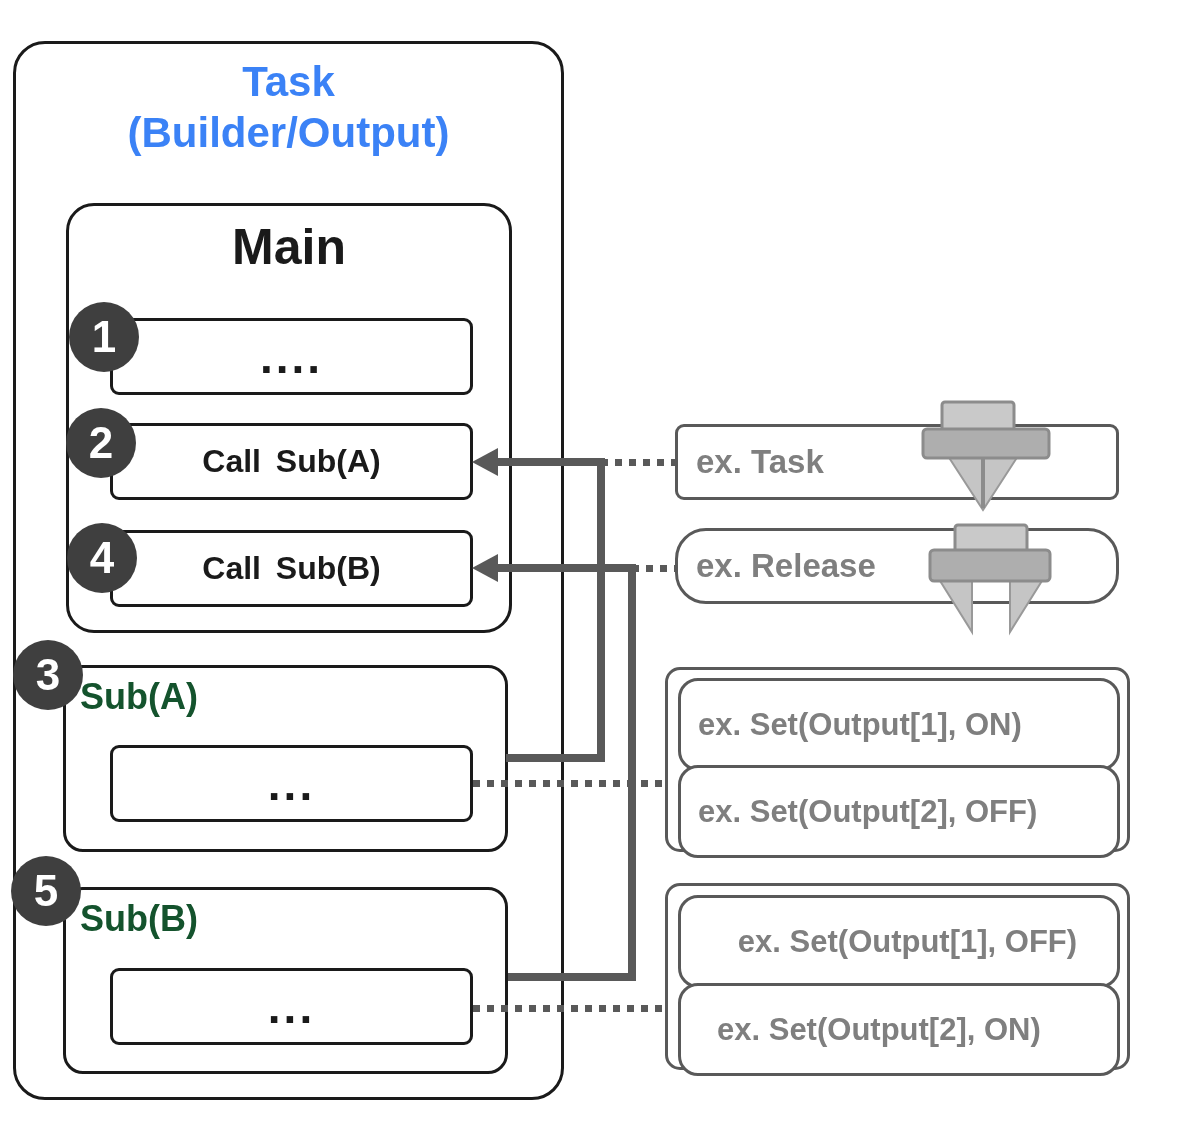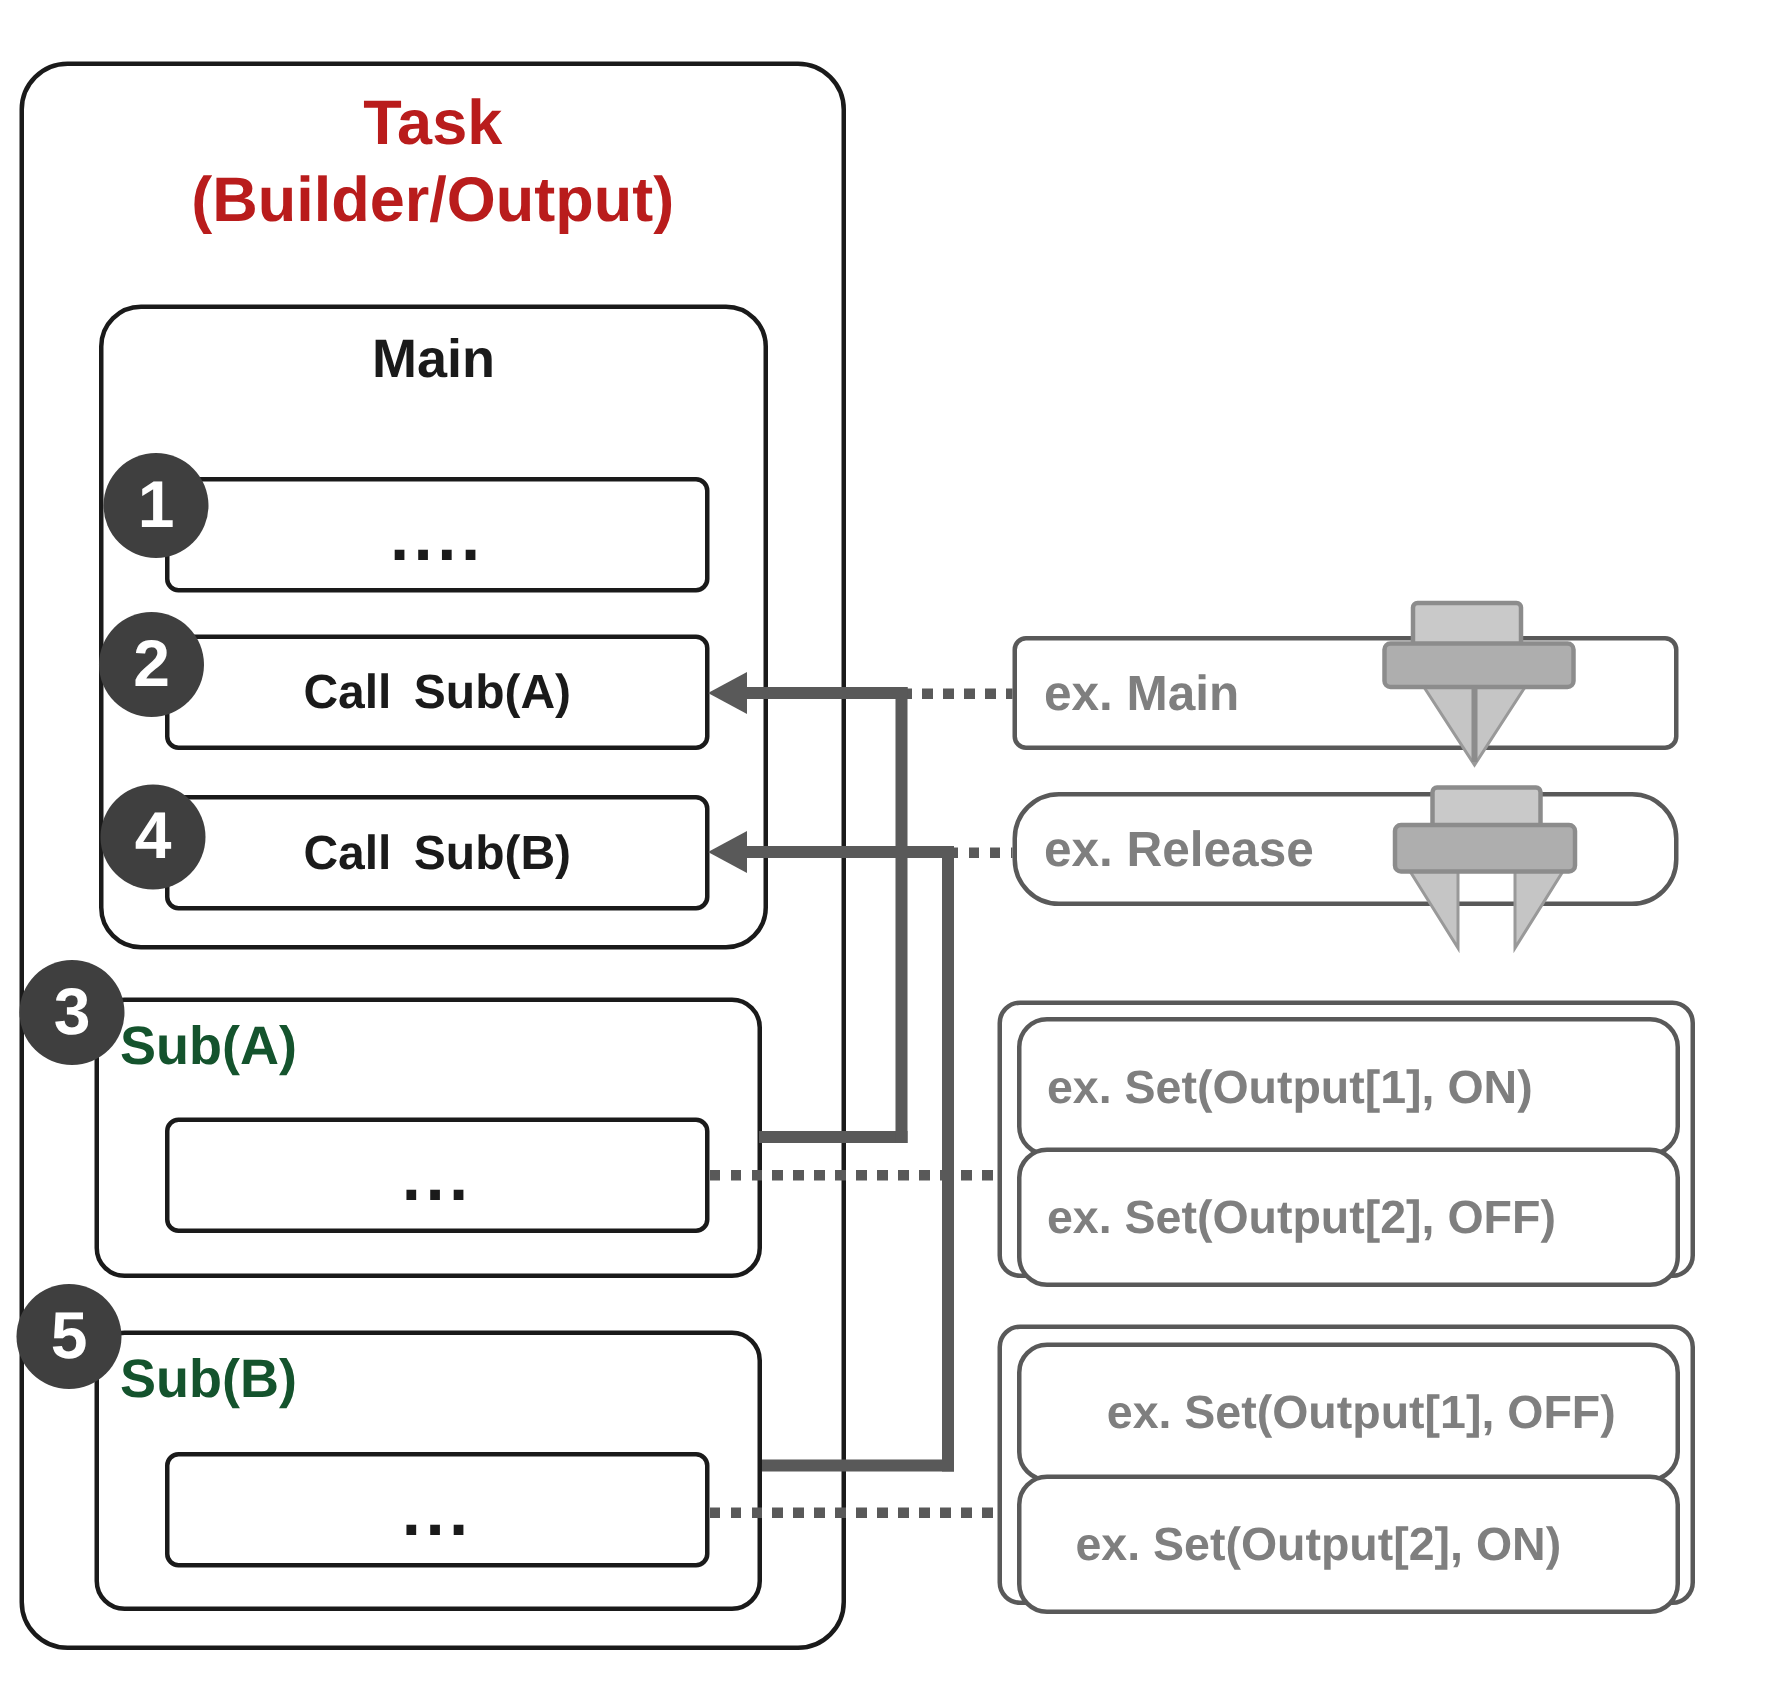--- a/index.html
+++ b/index.html
@@ -4,24 +4,24 @@
 <style>
   html,body{margin:0;padding:0;background:#ffffff;}
   .canvas{
     position:relative;width:1185px;height:1126px;background:#ffffff;overflow:hidden;
     font-family:"Liberation Sans", sans-serif;font-weight:bold;
   }
   .abs{position:absolute;box-sizing:border-box;}
   
   .blackbox{border:3px solid #1a1a1a;background:#ffffff;}
   .task-box{left:13px;top:41px;width:551px;height:1059px;border-radius:32px;z-index:1;}
-  .task-title{left:13px;top:56px;width:551px;text-align:center;color:#b91c1c;
+  .task-title{left:13px;top:56px;width:551px;text-align:center;color:#3b82f6;
     font-size:42px;line-height:1.22;z-index:2;}
   .main-box{left:66px;top:203px;width:446px;height:430px;border-radius:28px;z-index:1;}
-  .main-title{left:66px;top:218px;width:446px;text-align:center;color:#1a1a1a;font-size:36px;z-index:2;}
+  .main-title{left:66px;top:218px;width:446px;text-align:center;color:#1a1a1a;font-size:50px;z-index:2;}
   .item{left:110px;width:363px;height:77px;border-radius:9px;z-index:2;
     display:flex;align-items:center;justify-content:center;color:#1a1a1a;font-size:32px;word-spacing:6px;}
   .item.dots{font-size:46px;letter-spacing:3px;}
   .sub-box{left:63px;width:445px;height:187px;border-radius:20px;z-index:1;}
   .sub-title{color:#14532d;font-size:36px;z-index:2;}
   .sub-inner{left:110px;width:363px;height:77px;border-radius:9px;z-index:2;
     display:flex;align-items:center;justify-content:center;color:#1a1a1a;font-size:46px;letter-spacing:3px;}
   
   .badge{width:70px;height:70px;border-radius:50%;background:#3f3f3f;z-index:6;
     display:flex;align-items:center;justify-content:center;color:#ffffff;font-size:44px;}
@@ -81,21 +81,21 @@
   <div class="abs solid" style="left:597px;top:458px;width:8px;height:304px;"></div>
   <div class="abs solid" style="left:494px;top:458px;width:111px;height:8px;"></div>
   <div class="abs arrowhead" style="left:472px;top:448px;"></div>
 
   <div class="abs solid" style="left:508px;top:973px;width:128px;height:8px;"></div>
   <div class="abs solid" style="left:628px;top:564px;width:8px;height:417px;"></div>
   <div class="abs solid" style="left:494px;top:564px;width:142px;height:8px;"></div>
   <div class="abs arrowhead" style="left:472px;top:554px;"></div>
 
   <div class="abs graybox ex-box" style="top:424px;">
-    <span>ex. Main</span>
+    <span>ex. Task</span>
   </div>
   <div class="abs graybox ex-box" style="top:528px;border-radius:31px;">
     <span>ex. Release</span>
   </div>
 
   <span class="abs icon" style="left:915px;top:398px;">
     <svg width="140" height="118" viewBox="0 0 140 118">
       <rect x="27" y="4" width="72" height="32" rx="3" fill="#c9c9c9" stroke="#8c8c8c" stroke-width="3"></rect>
       <polygon points="33,58 103,58 68,112" fill="#c5c5c5" stroke="#999999" stroke-width="2"></polygon>
       <line x1="68" y1="58" x2="68" y2="110" stroke="#8c8c8c" stroke-width="4"></line>

